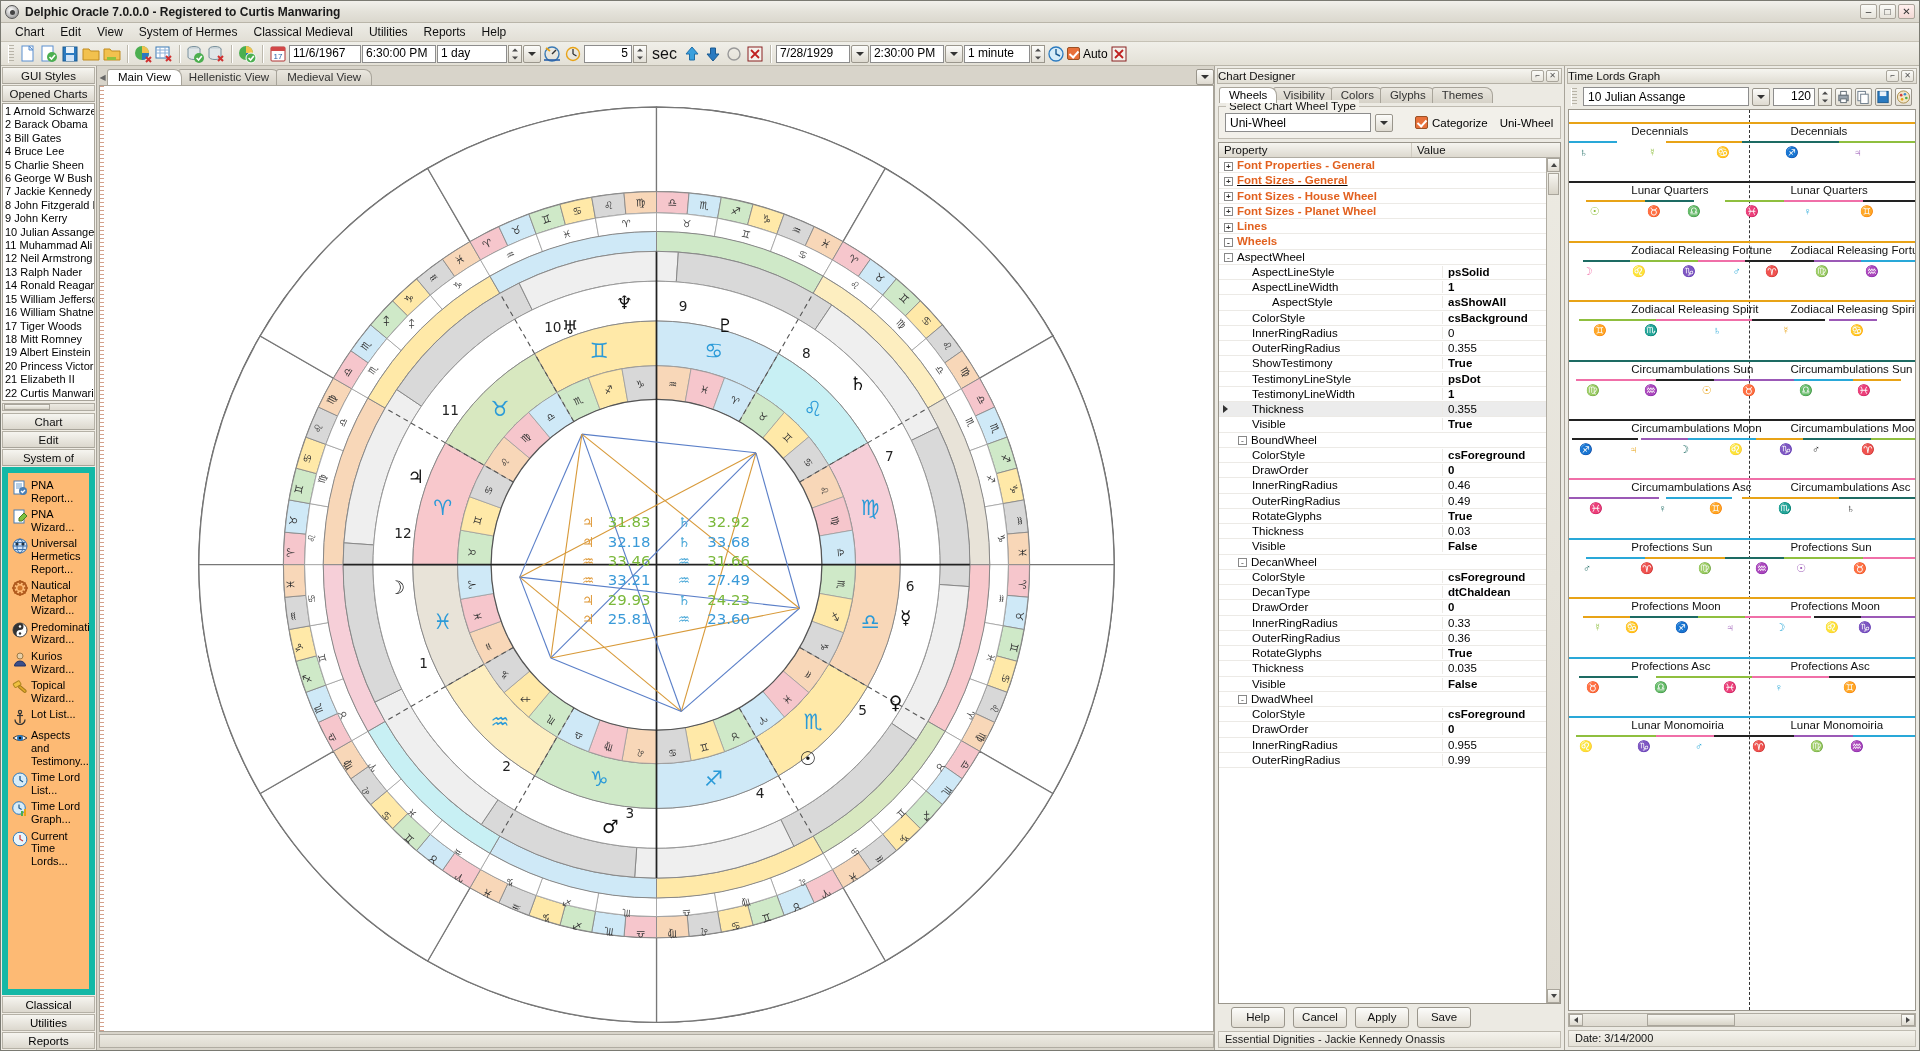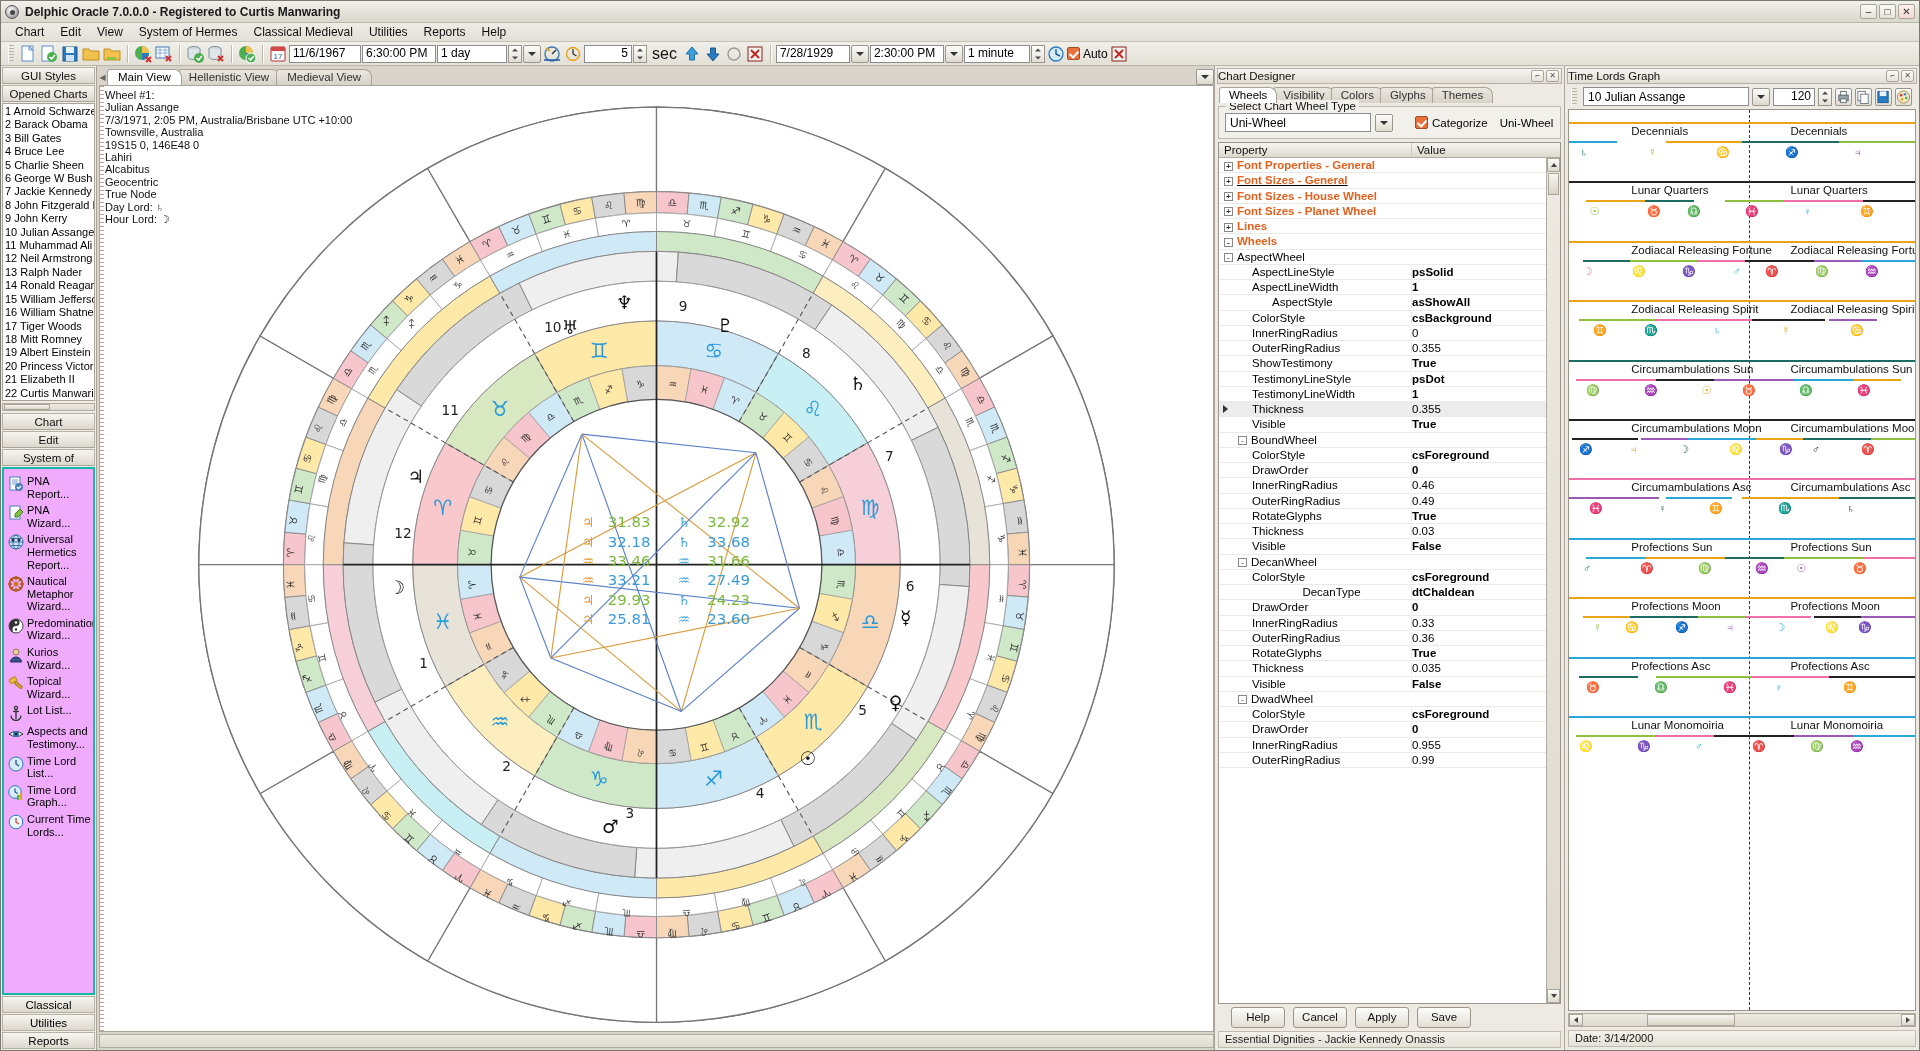--- a/index.html
+++ b/index.html
@@ -113,21 +113,21 @@
     border:1px solid #b5b1a6; border-bottom:1px solid #a8a49a;
     margin:1px 1px 0 1px;
   }
   .sb-list { background:#fff; border:1px solid #a8a49a; margin:1px;
              overflow:hidden; font-size:11px; line-height:13.4px; padding:1px 0 0 1px;}
   .sb-list div { white-space:nowrap; color:#000; padding-left:1px; }
   .sb-scroll { height:8px; background:linear-gradient(180deg,#eceae2,#dedad0);
     border:1px solid #b0aca2; margin:1px; display:flex; align-items:center; }
   .sb-scroll .thumb{height:6px;width:46px;margin-left:1px;
     background:linear-gradient(180deg,#f6f5f0,#d8d4c8);border:1px solid #a9a59b;}
-  .sb-panel { flex:1; background:#f0abfc; border:2px solid #14b8a6; margin:1px;
+  .sb-panel { flex:1; background:#fdba74; border:6px solid #14b8a6; margin:1px;
     overflow:hidden; padding-top:4px; }
   .sb-entry { display:flex; align-items:flex-start; gap:3px; padding:2px 2px 2px 4px; }
   .sb-entry .ico { width:16px; height:16px; flex:0 0 16px; margin-top:1px; }
   .sb-entry .lbl { font-size:11px; line-height:12.6px; color:#000; }
   .sb-foot { height:17px; flex:0 0 17px; text-align:center; font-size:11.5px;
     line-height:16px; background:linear-gradient(180deg,#f6f5f0,#dcd8ce);
     border:1px solid #b5b1a6; margin:0 1px 1px 1px; }
 
   
   .center { flex:1; min-width:0; display:flex; flex-direction:column;
@@ -180,22 +180,22 @@
              background:#fff; display:flex; flex-direction:column; min-height:0; }
   .dk-grid-head{height:15px;flex:0 0 15px;display:flex;
     background:linear-gradient(180deg,#f6f5f0,#ddd9cf);
     border-bottom:1px solid #b0aca2;font-size:11.5px;}
   .dk-grid-head div{line-height:14px;padding-left:5px;color:#111;}
   .dk-grid-body{flex:1;overflow:hidden;position:relative;}
   .pr { display:flex; height:15.25px; font-size:11.5px; align-items:center;
         border-bottom:1px solid #eceae6; }
   .pr .pname { width:192px; flex:0 0 192px; padding-left:5px; color:#000;
                white-space:nowrap; overflow:hidden; }
-  .pr .pval  { flex:1; color:#000; white-space:nowrap;
-               border-left:1px solid #eceae6; }
+  .pr .pval  { flex:1; padding-left:5px; color:#000; white-space:nowrap;
+               border-left:1px solid #eceae6;margin-left:31px; }
   .pr.cat .pname { color:#e2611f; font-weight:bold; }
   .pr.sel { background:#ececec; }
   .pr.sel .pname { }
   .pr .pval.b { font-weight:bold; }
   .expander{display:inline-block;width:9px;height:9px;border:1px solid #888;
     background:#fff;font-size:8px;line-height:7px;text-align:center;color:#333;
     margin-right:4px;vertical-align:middle;font-family:"Liberation Mono",monospace;}
   .selarrow{display:inline-block;width:0;height:0;border-top:4px solid transparent;
     border-bottom:4px solid transparent;border-left:5px solid #333;
     position:absolute;left:4px;}
@@ -627,31 +627,20 @@
         <div class="tabarrow">◀</div>
         <div class="tab active">Main View</div>
         <div class="tab">Hellenistic View</div>
         <div class="tab">Medieval View</div>
         <div style="flex:1"></div>
         <div class="dropbtn" style="width:22px;height:16px"></div>
       </div>
 
       <div class="chartpane">
         <div class="dockdots"></div>
-        <div class="chartinfo">Wheel #1:
-Julian Assange
-7/3/1971, 2:05 PM, Australia/Brisbane UTC +10:00
-Townsville, Australia
-19S15 0, 146E48 0
-Lahiri
-Alcabitus
-Geocentric
-True Node
-Day Lord: ♄
-Hour Lord: ☽</div>
 
         <div class="wheelwrap">
           <svg viewBox="0 0 760 760" preserveAspectRatio="xMidYMid meet" width="100%" height="100%">
             <defs>
               <g id="zsym"></g>
             </defs>
 
             <g transform="translate(380,385)">
 
               <circle r="368" fill="#ffffff"></circle>
@@ -1248,21 +1237,21 @@
               </div>
               <div class="pr" style="position: relative;">
                 <div class="pname" style="padding-left: 19px;"><span class="expander">-</span><span>DecanWheel</span></div>
                 <div class="pval"></div>
               </div>
               <div class="pr" style="position: relative;">
                 <div class="pname" style="padding-left: 33px;"><span>ColorStyle</span></div>
                 <div class="pval b">csForeground</div>
               </div>
               <div class="pr" style="position: relative;">
-                <div class="pname" style="padding-left: 33px; text-align: center;"><span>DecanType</span></div>
+                <div class="pname" style="padding-left: 33px;"><span>DecanType</span></div>
                 <div class="pval b">dtChaldean</div>
               </div>
               <div class="pr" style="position: relative;">
                 <div class="pname" style="padding-left: 33px;"><span>DrawOrder</span></div>
                 <div class="pval b">0</div>
               </div>
               <div class="pr" style="position: relative;">
                 <div class="pname" style="padding-left: 33px;"><span>InnerRingRadius</span></div>
                 <div class="pval">0.33</div>
               </div>

